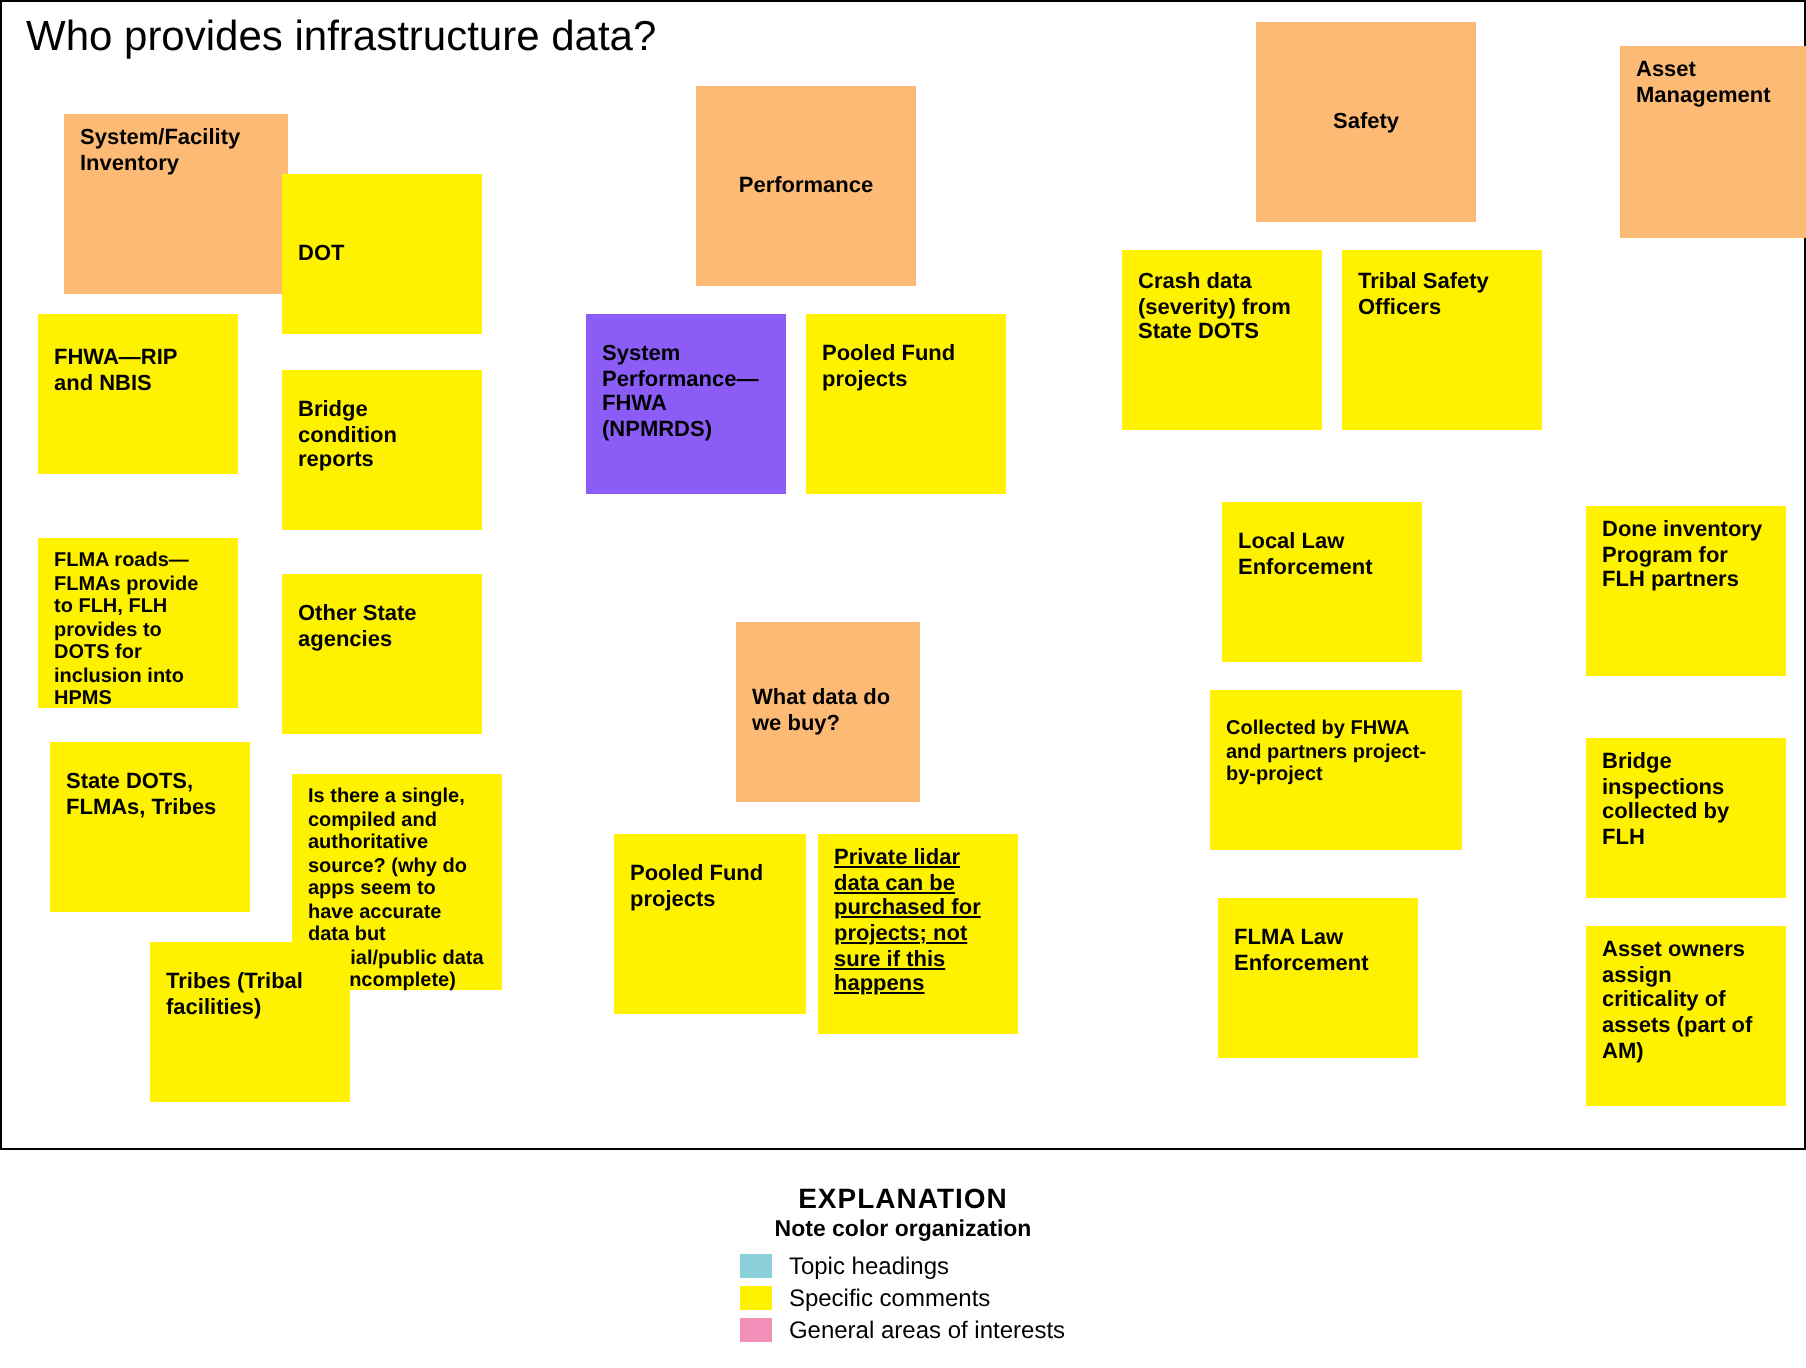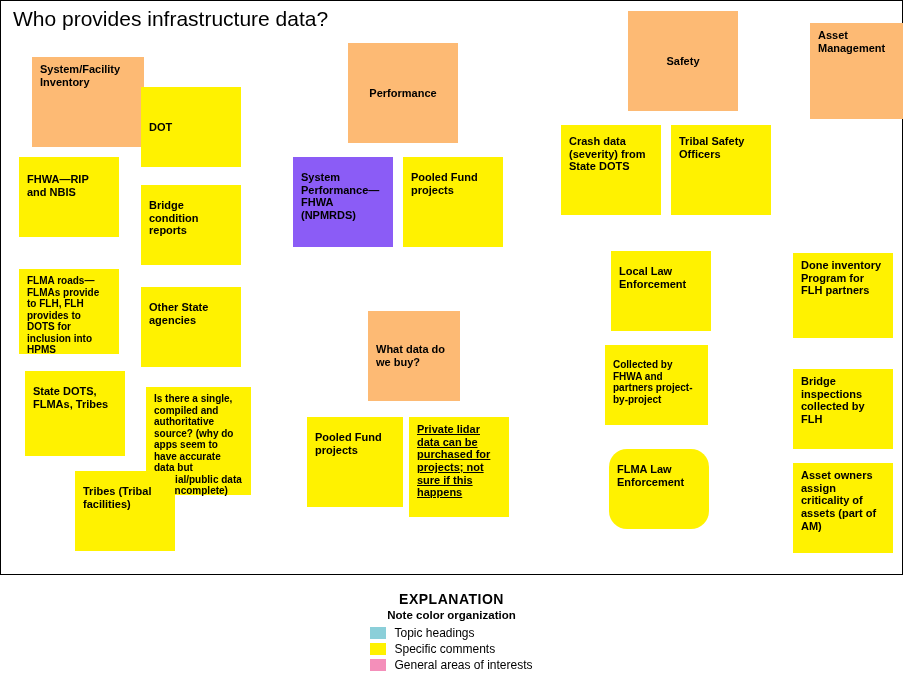--- a/index.html
+++ b/index.html
@@ -113,23 +113,23 @@
   <div class="note comment" style="left:408px; top:416px; width:100px; height:100px;text-decoration:underline;">Private lidar data can be purchased for projects; not sure if this happens</div>
 
   <div class="note topic center" style="left:610px; top:10px; width:110px; height:100px; justify-content:center;">Safety</div>
 
   <div class="note comment" style="left:560px; top:124px; width:100px; height:90px; padding-top:10px;">Crash data (severity) from State DOTS</div>
 
   <div class="note comment" style="left:670px; top:124px; width:100px; height:90px; padding-top:10px;">Tribal Safety Officers</div>
 
   <div class="note comment" style="left:610px; top:250px; width:100px; height:80px; padding-top:14px;">Local Law Enforcement</div>
 
-  <div class="note comment small" style="left:604px; top:344px; width:103px; height:80px; padding-top:14px;">Collected by FHWA and partners project-by-project</div>
+  <div class="note comment small" style="left:604px; top:344px; width:126px; height:80px; padding-top:14px;">Collected by FHWA and partners project-by-project</div>
 
-  <div class="note comment" style="left:608px; top:448px; width:100px; height:80px; padding-top:14px;border-radius:18px;">FLMA Law Enforcement</div>
+  <div class="note comment" style="left:608px; top:448px; width:100px; height:80px; padding-top:14px;">FLMA Law Enforcement</div>
 
   <div class="note topic" style="left:792px; top:22px; width:102px; height:96px;">Asset Management</div>
 
 
   <div class="note comment" style="left:792px; top:252px; width:100px; height:85px;">Done inventory Program for FLH partners</div>
 
   <div class="note comment" style="left:792px; top:368px; width:100px; height:80px;">Bridge inspections collected by FLH</div>
 
   <div class="note comment" style="left:792px; top:462px; width:100px; height:90px;">Asset owners assign criticality of assets (part of AM)</div>
 </div>

